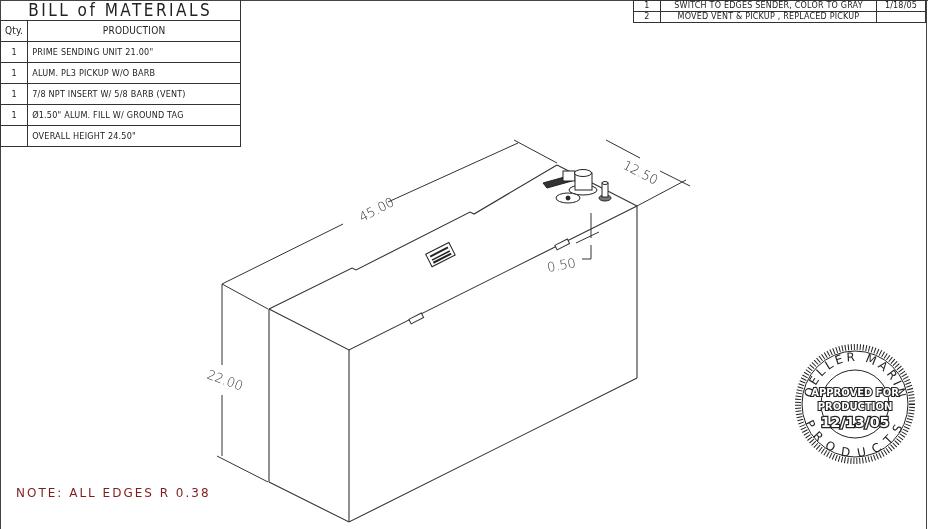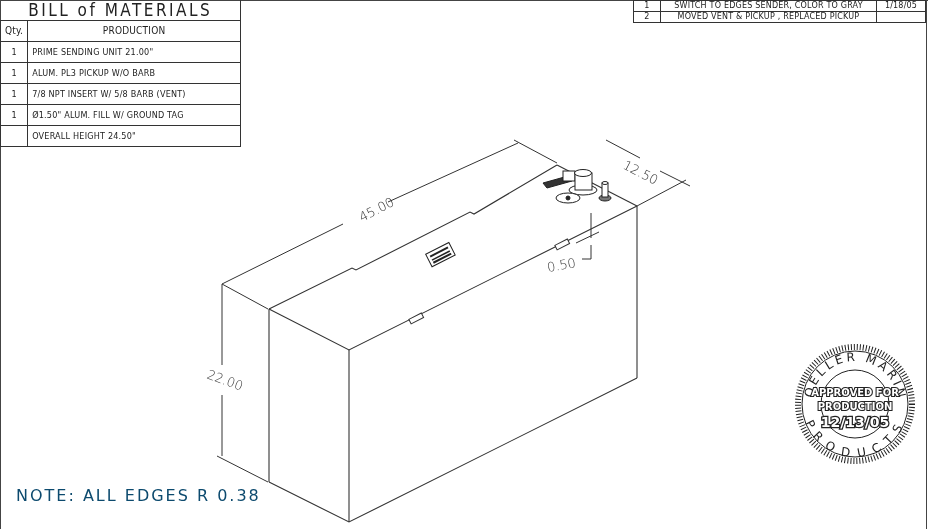--- a/index.html
+++ b/index.html
@@ -16,21 +16,21 @@
   .bom .hdr { text-align:center; font-size:10px; }
   .bom .qtyh { font-size:10px; }
 
   
   .rev { position:absolute; left:633px; top:0; width:293px; border-collapse:collapse; }
   .rev td { border:1px solid #333; font-size:8px; line-height:10px; height:10px; padding:0 3px; white-space:nowrap; text-align:center; letter-spacing:0.2px; }
   .rev .no { width:20px; }
   .rev .date { width:42px; }
 
   svg.drawing { position:absolute; left:0; top:0; }
-  .note { position:absolute; left:16px; top:486px; font-size:16px; letter-spacing:2px; color:#0c4a6e; }
+  .note { position:absolute; left:16px; top:486px; font-size:12px; letter-spacing:2px; color:#7f1d1d; }
   .dim { font-family:"DejaVu Sans", sans-serif; font-size:13px; fill:#333; font-weight:300; }
 </style>
 </head>
 <body>
 
 <div class="frame-top"></div>
 <div class="frame-left"></div>
 <div class="frame-right"></div>
 
 <table class="bom">

